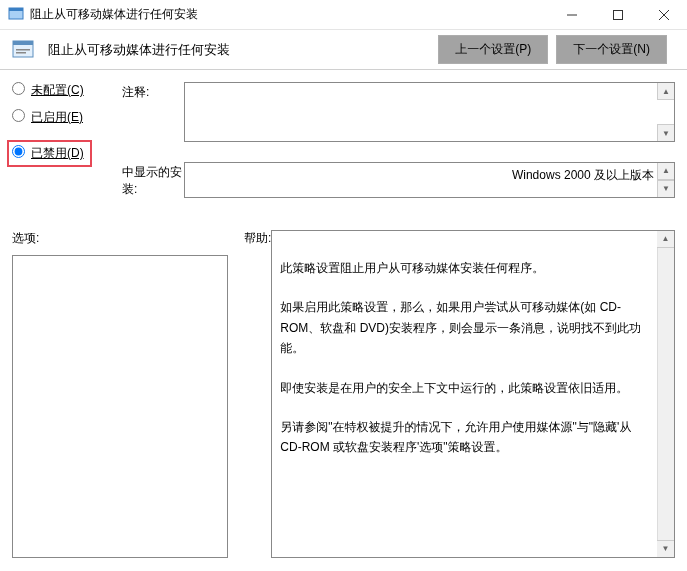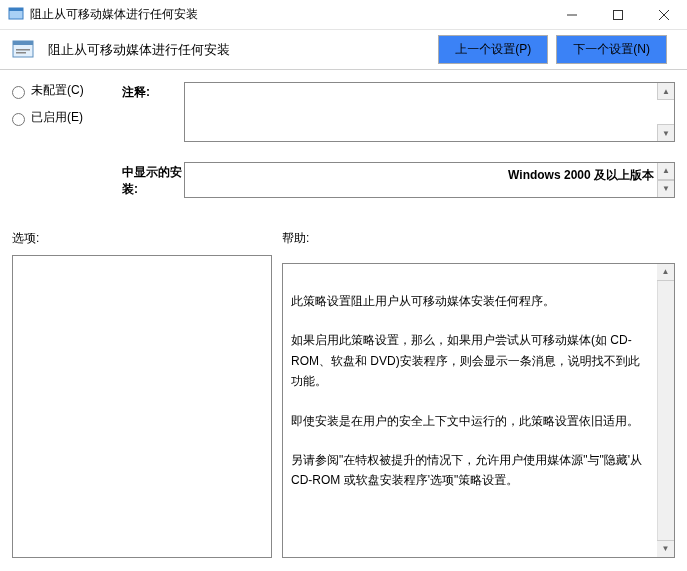--- a/index.html
+++ b/index.html
@@ -62,21 +62,21 @@
       margin-right: 8px;
       display: inline-flex;
       align-items: center;
       justify-content: center;
     }
     .header-title {
       flex: 1;
       font-size: 13px;
     }
     .nav-btn {
-      background: #3b82f6;
+      background: #a3a3a3;
       border: 1px solid #adadad;
       padding: 5px 16px;
       font-size: 12px;
       cursor: pointer;
       font-family: inherit;
     }
     .nav-btn + .nav-btn {
       margin-left: 8px;
       text-align: right;
     }
@@ -85,42 +85,42 @@
     }
     .config-section {
       display: flex;
       padding: 12px;
     }
     .radio-group {
       width: 90px;
     }
     .radio-item {
       display: flex;
-      align-items: flex-end;
+      align-items: flex-start;
       margin-bottom: 10px;
       cursor: pointer;
+      text-decoration: underline;
     }
     .radio-item input[type="radio"] {
       margin-right: 6px;
     }
     .radio-highlighted {
       border: 2px solid #e74856;
       padding: 3px 6px 3px 3px;
       margin-left: -5px;
       margin-top: 4px;
       display: inline-flex;
     }
     .right-col {
       flex: 1;
       margin-left: 20px;
     }
     .field-row {
       display: flex;
       margin-bottom: 20px;
-      font-weight: bold;
     }
     .field-label {
       width: 62px;
       font-size: 12px;
       padding-top: 2px;
     }
     .field-box {
       flex: 1;
       border: 1px solid #888;
       background: #fff;
@@ -149,30 +149,29 @@
       color: #666;
     }
     .scroll-arrow.up { top: 0; border-bottom: 1px solid #ccc;}
     .scroll-arrow.down { bottom: 0; border-top: 1px solid #ccc;}
     .lower-section {
       display: flex;
       padding: 0 12px 12px 12px;
       height: 340px;
     }
     .options-col {
-      width: 260px;
+      width: 216px;
       display: flex;
       flex-direction: column;
-      margin-right: 10px;
+      margin-right: 16px;
     }
     .help-col {
       flex: 1;
       display: flex;
-      flex-direction: column;
-      gap: 8px;
+      flex-direction: row;
     }
     .section-label {
       font-size: 12px;
       margin-bottom: 8px;
     }
     .options-box {
       flex: 1;
       border: 1px solid #888;
       background: #fff;
     }
@@ -248,20 +247,26 @@
 <div class="config-section">
   <div class="radio-group">
     <label class="radio-item">
       <input type="radio" name="state" style="">
       <span>未配置(C)</span>
     </label>
     <label class="radio-item">
       <input type="radio" name="state" style="">
       <span>已启用(E)</span>
     </label>
+    <div class="radio-highlighted">
+      <label class="radio-item" style="margin-bottom:0">
+        <input type="radio" name="state" checked="" style="">
+        <span>已禁用(D)</span>
+      </label>
+    </div>
   </div>
   <div class="right-col">
     <div class="field-row">
       <div class="field-label">注释:</div>
       <div class="field-box">
         <span></span>
         <div class="scroll-arrow up">▲</div>
         <div class="scroll-arrow down">▼</div>
       </div>
     </div>

